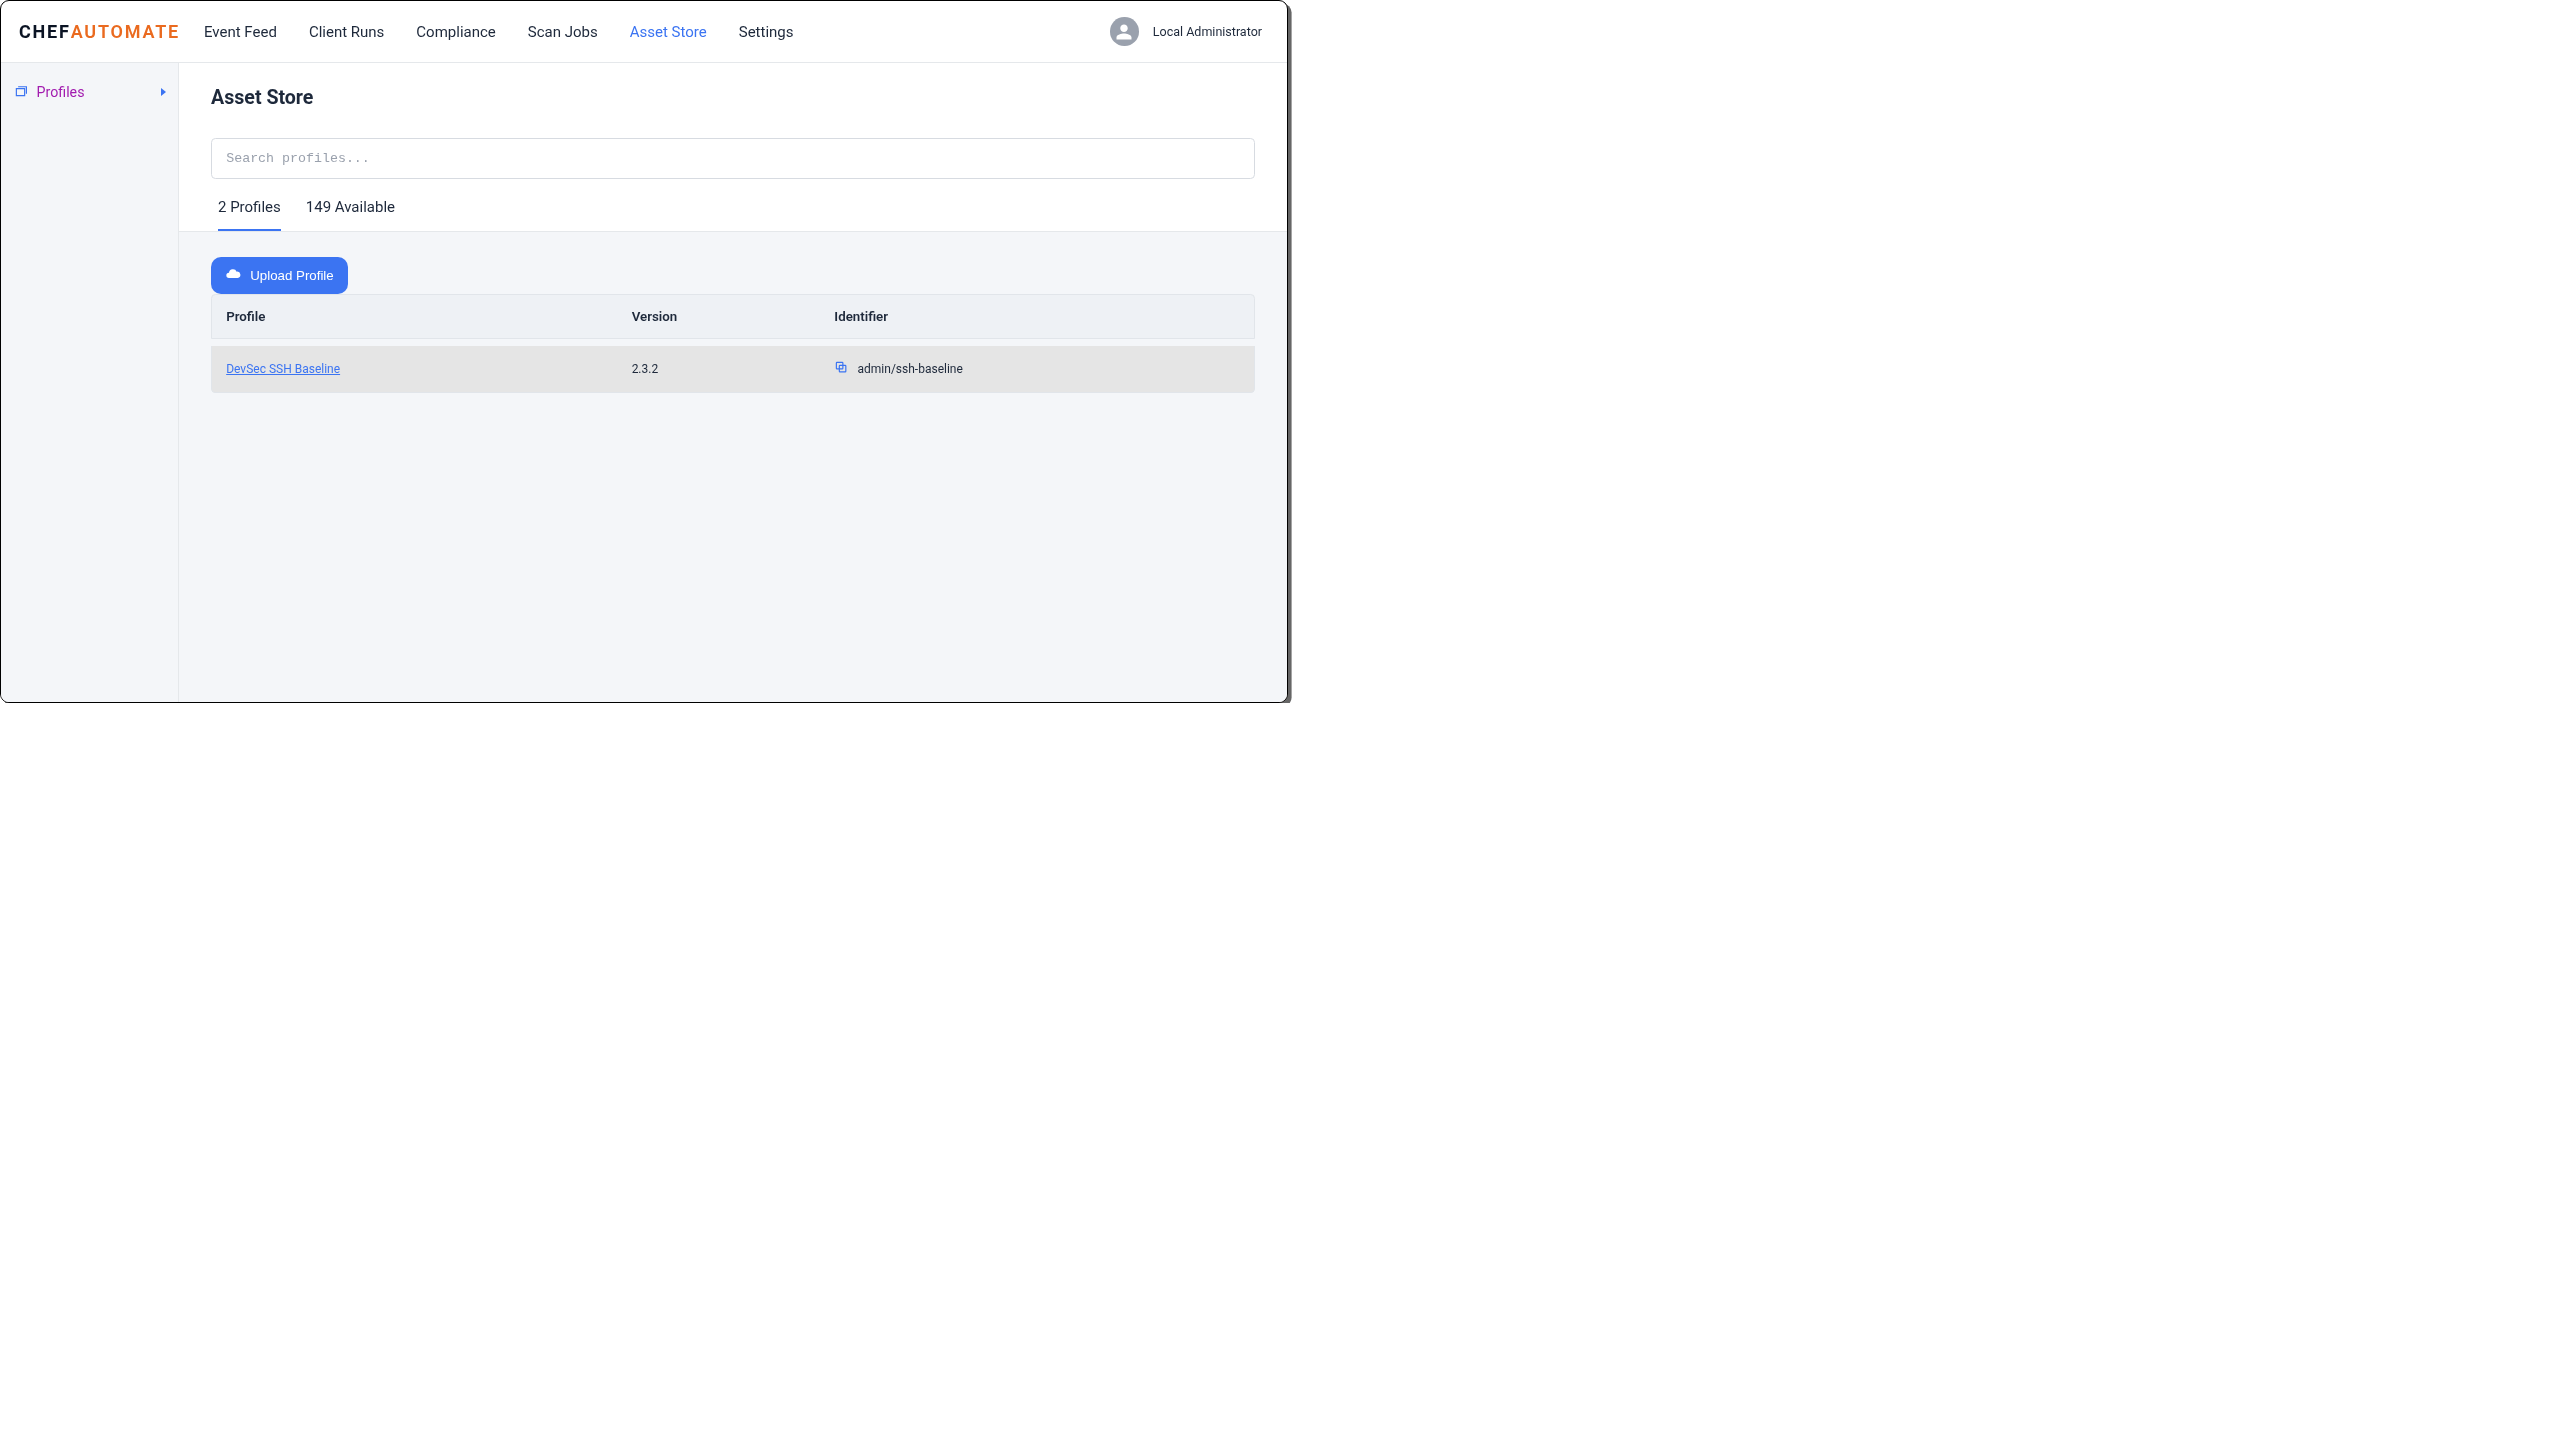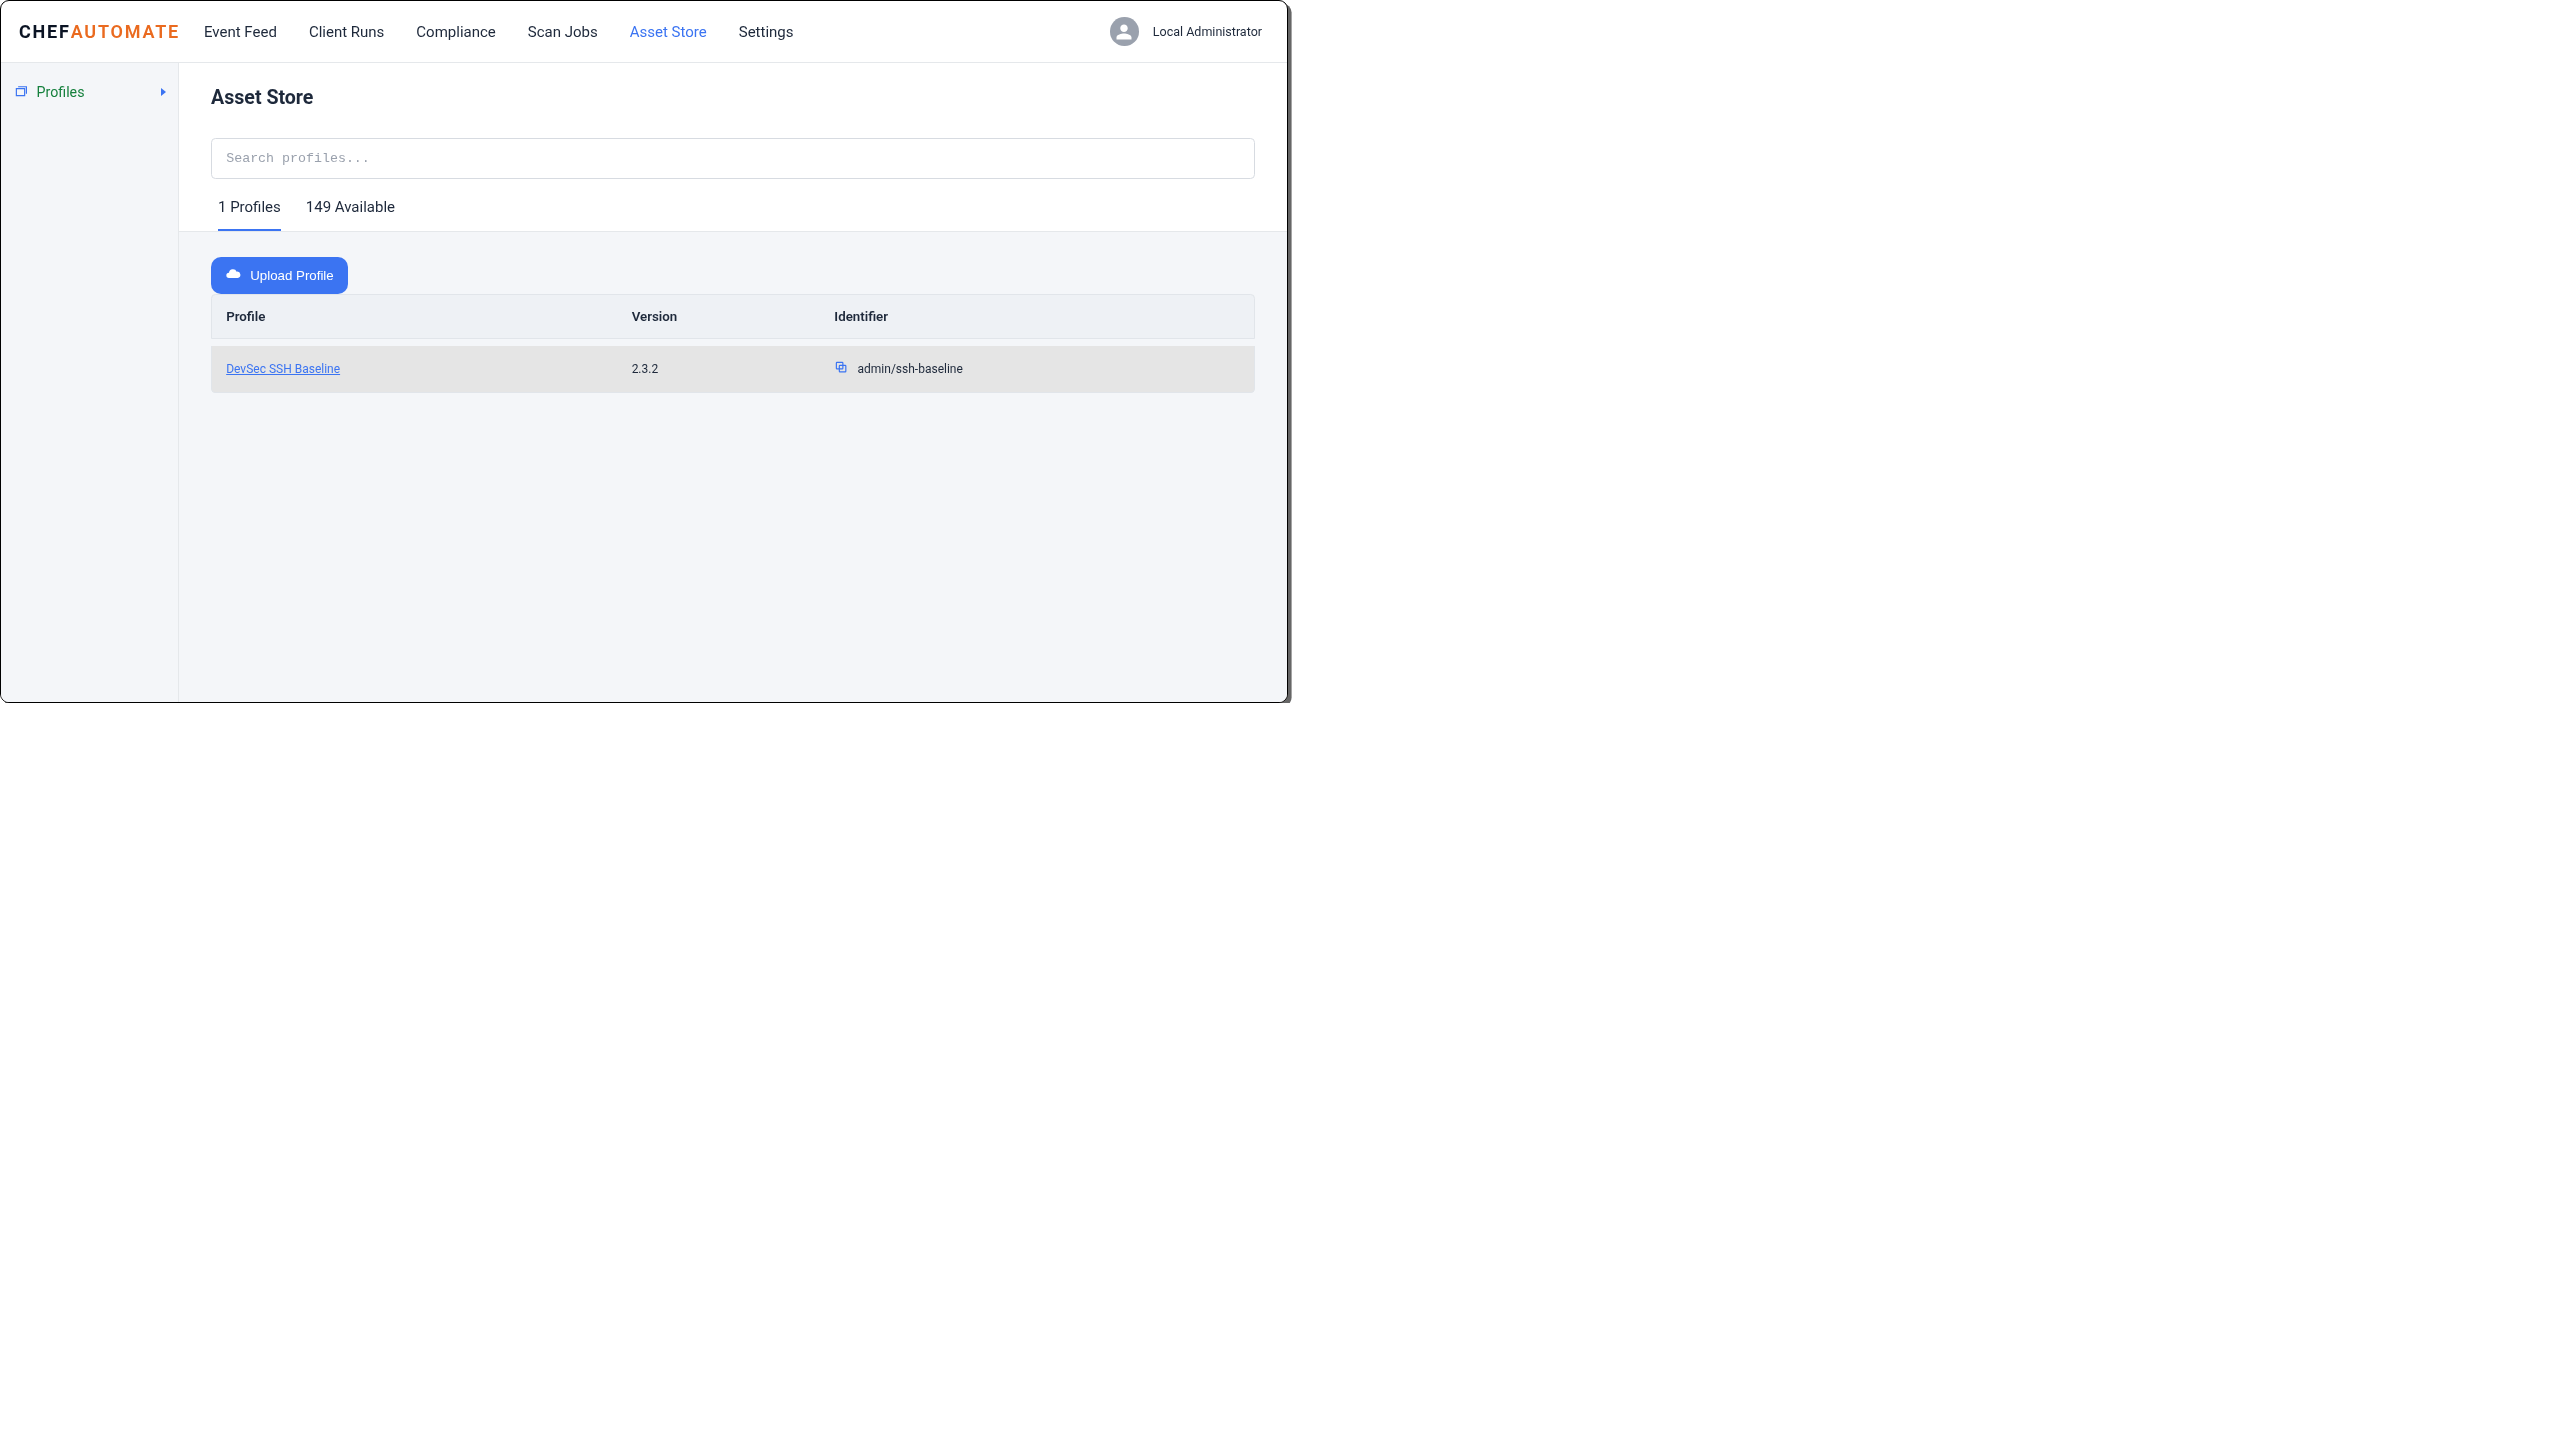--- a/index.html
+++ b/index.html
@@ -76,21 +76,21 @@
   .sidebar {
     width: 178px;
     border-right: 0.9px solid #e5e8eb;
     background: #f4f6f9;
     padding-top: 16px;
   }
   .sidebar-item {
     display: flex;
     align-items: center;
     padding: 5.3px 12.5px;
-    color: #15803d;
+    color: #a21caf;
     font-size: 14.2px;
     cursor: pointer;
   }
   .sidebar-item .ico {
     width: 16px; height: 16px; margin-right: 7.1px;
     display: inline-flex; align-items: center; justify-content: center;
   }
   .sidebar-item .ico svg { width: 14.2px; height: 14.2px; fill: #3b74f2; }
   .sidebar-item .chev {
     margin-left: auto;
@@ -246,21 +246,21 @@
     <div class="main">
       <div class="page-head">
         <div class="page-title">Asset Store</div>
       </div>
 
       <div class="search-wrap">
         <input class="search" type="text" placeholder="Search profiles..." style="">
       </div>
 
       <div class="tabs">
-        <div class="tab active">1 Profiles</div>
+        <div class="tab active">2 Profiles</div>
         <div class="tab">149 Available</div>
       </div>
 
       <div class="content">
         <button class="upload-btn">
           <span>
             <svg viewBox="0 0 24 24">
                 <path d="M19 18H6a4 4 0 0 1 0-8 6 6 0 0 1 11.5-1.5A4.5 4.5 0 0 1 19 18z"></path>
                 <path d="M12 9v6M9 12l3-3 3 3" stroke="#fff" stroke-width="2" fill="none"></path>
               </svg>

